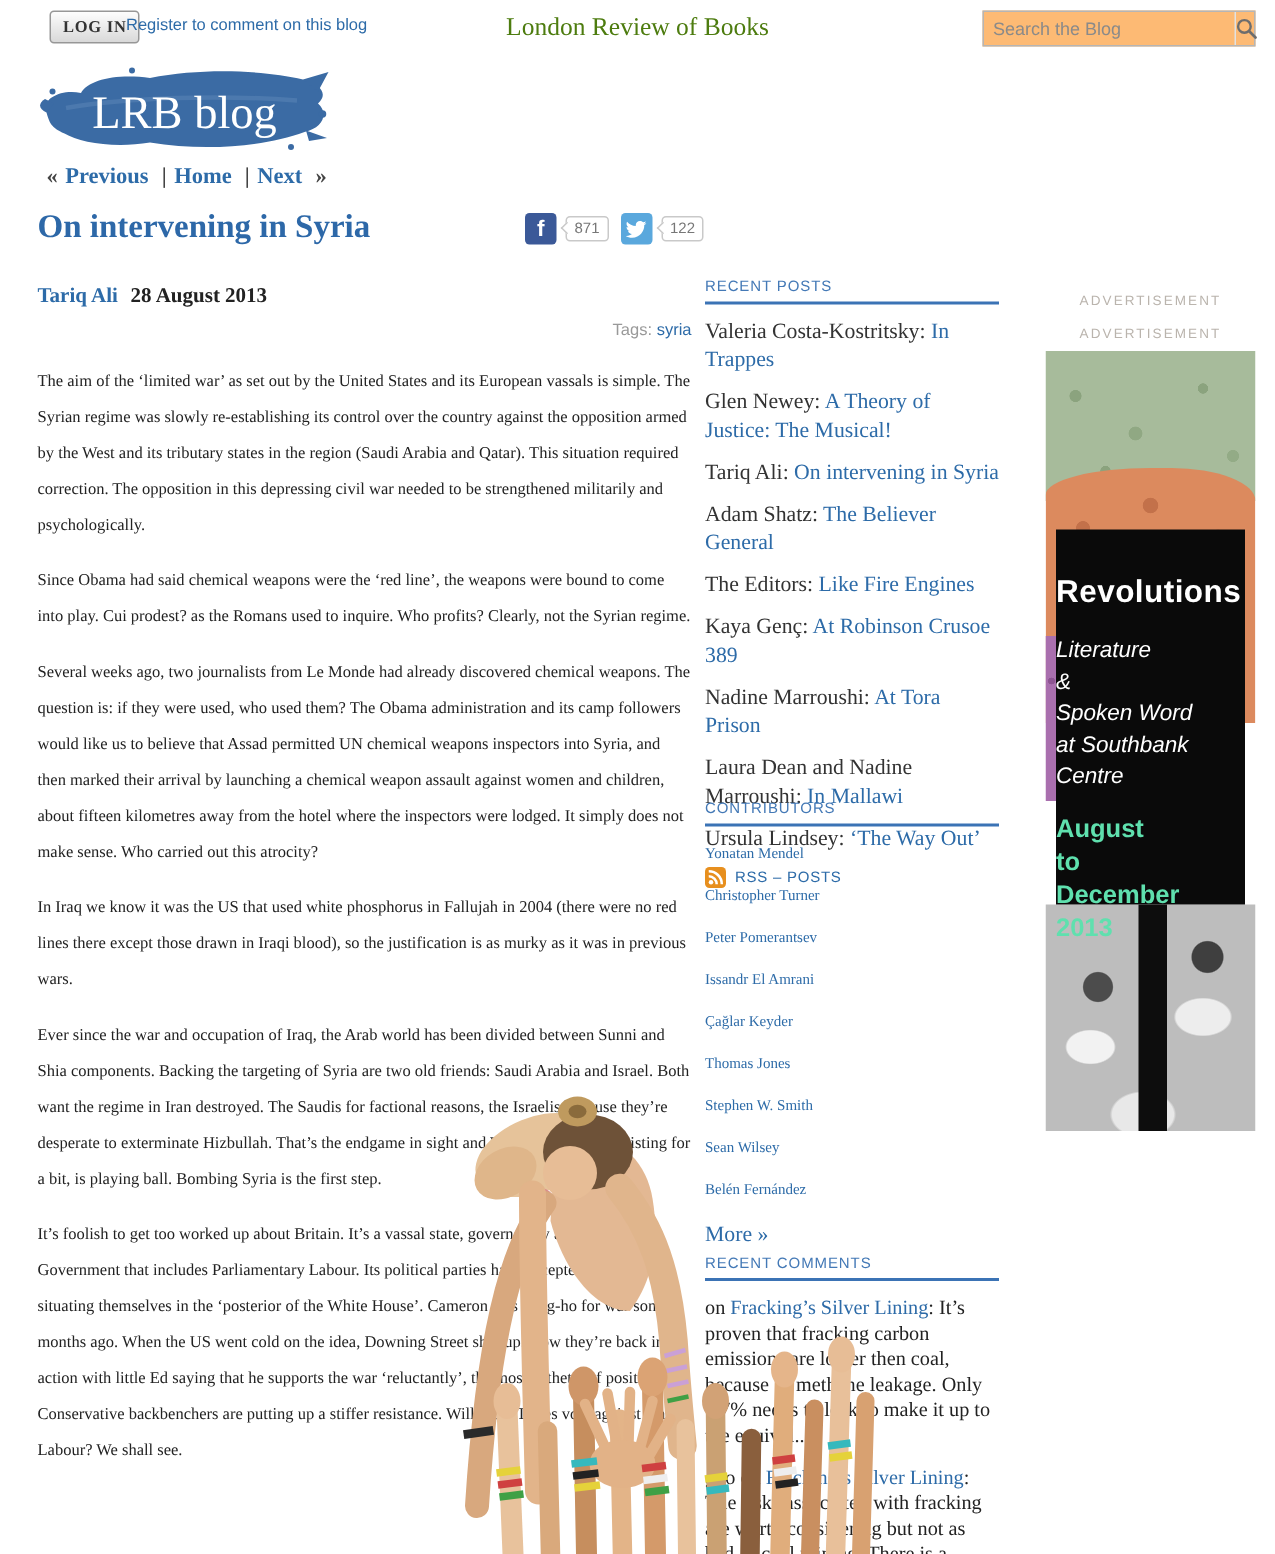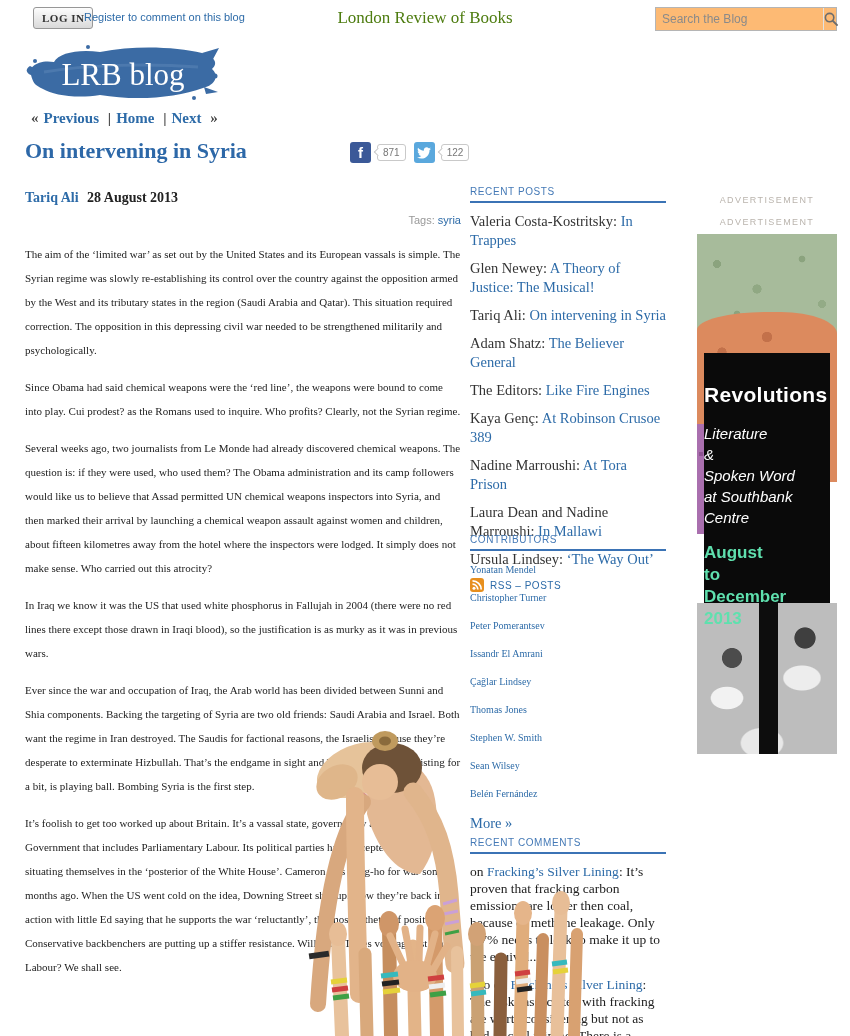--- a/index.html
+++ b/index.html
@@ -209,21 +209,21 @@
 </div>
 
 <div class="sb" style="top:534px">
   <div class="sb-head">CONTRIBUTORS</div>
   <div>
 
   <div class="ctr-item"><a>Yonatan Mendel</a></div>
       <div class="ctr-item"><a>Christopher Turner</a></div>
       <div class="ctr-item"><a>Peter Pomerantsev</a></div>
       <div class="ctr-item"><a>Issandr El Amrani</a></div>
-      <div class="ctr-item"><a>Çağlar Lindsey</a></div>
+      <div class="ctr-item"><a>Çağlar Keyder</a></div>
       <div class="ctr-item"><a>Thomas Jones</a></div>
       <div class="ctr-item"><a>Stephen W. Smith</a></div>
       <div class="ctr-item"><a>Sean Wilsey</a></div>
       <div class="ctr-item"><a>Belén Fernández</a></div>
     </div>
   <a class="more-link">More »</a>
 </div>
 
 <div class="sb" style="top:837px">
   <div class="sb-head">RECENT COMMENTS</div>

